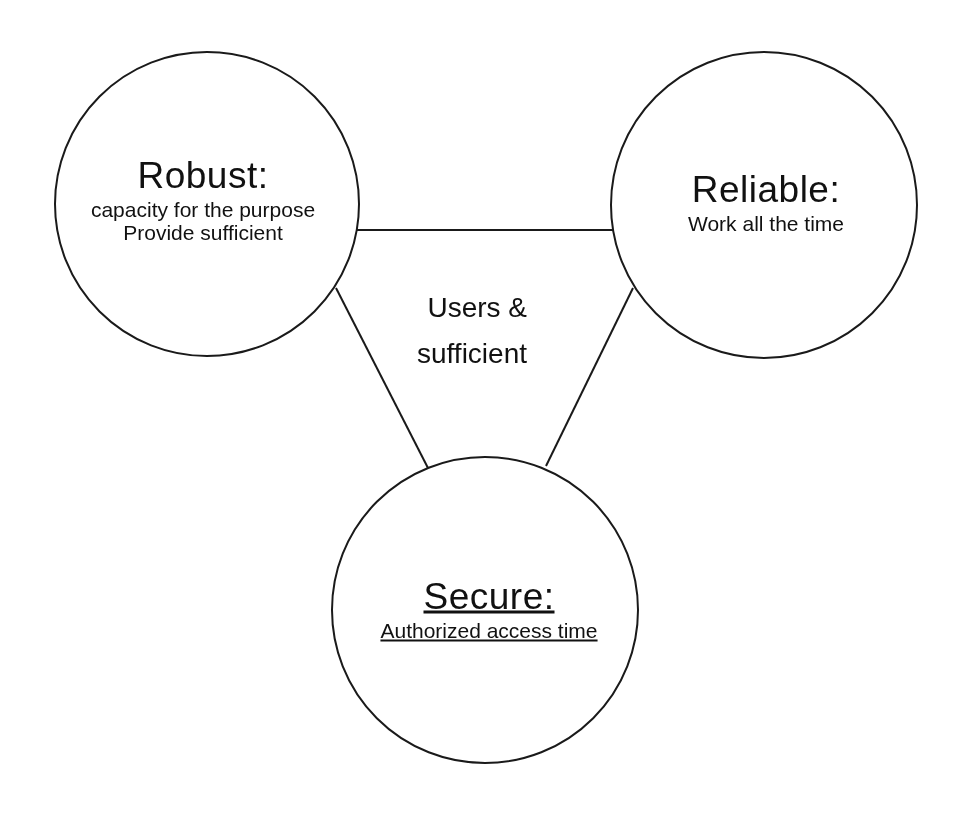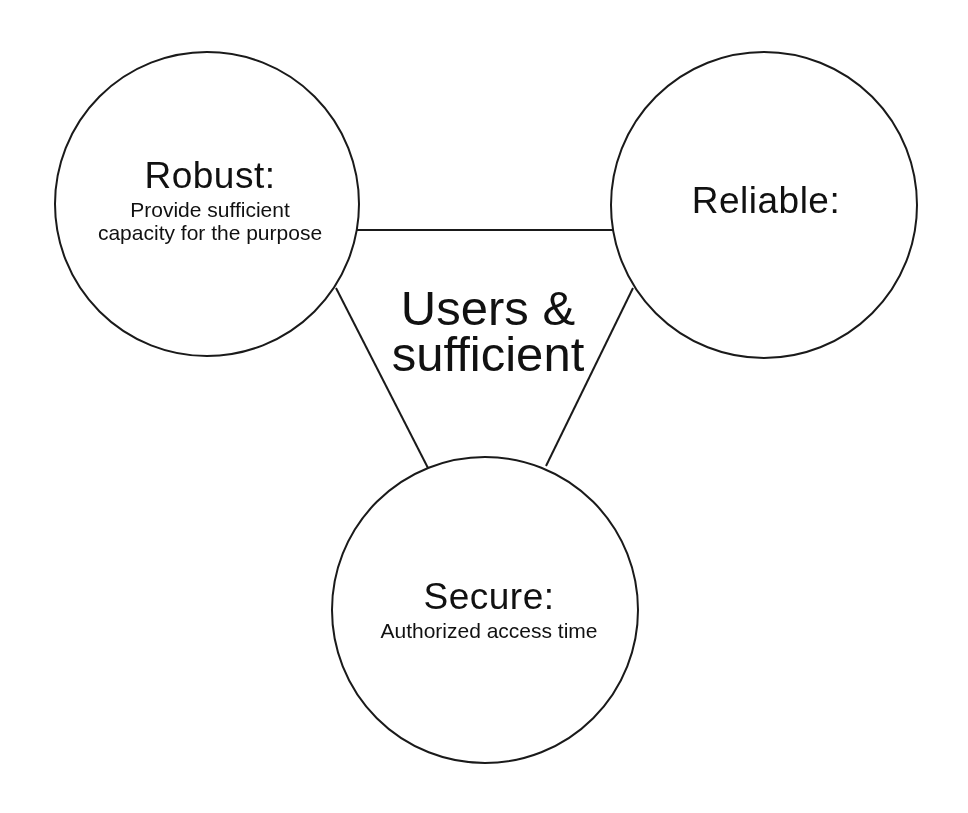--- a/index.html
+++ b/index.html
@@ -40,30 +40,30 @@
   }
   .node-title {
     font-size: 37px;
     line-height: 44px;
     letter-spacing: 0.5px;
   }
   .node-subtitle {
     font-size: 21px;
     line-height: 23px;
   }
-  .node-label.robust   { left: 210px; top: 199px; }
+  .node-label.robust   { left: 203px; top: 199px; }
   .node-label.reliable { left: 766px; top: 201px; }
-  .node-label.secure   { left: 489px; top: 608px; }
+  .node-label.secure   { left: 489px; top: 608px; text-decoration: underline; }
   .center-label {
     position: absolute;
-    left: 488px;
+    left: 472px;
     top: 331px;
     transform: translate(-50%, -50%);
-    text-align: center;
-    font-size: 49px;
+    text-align: right;
+    font-size: 28px;
     line-height: 46px;
     white-space: nowrap;
   }
 </style>
 </head>
 <body>
 
 <div class="canvas">
 
   <svg class="diagram-svg" viewBox="0 0 968 813" xmlns="http://www.w3.org/2000/svg">
@@ -72,26 +72,27 @@
     <line x1="336" y1="288" x2="429" y2="470"></line>
     <line x1="633" y1="288" x2="546" y2="466"></line>
 
     <circle cx="207" cy="204" r="152"></circle>
     <circle cx="764" cy="205" r="153"></circle>
     <circle cx="485" cy="610" r="153"></circle>
   </svg>
 
   <div class="node-label robust">
     <div class="node-title">Robust:</div>
+    <div class="node-subtitle">capacity for the purpose</div>
     <div class="node-subtitle">Provide sufficient</div>
-    <div class="node-subtitle">capacity for the purpose</div>
   </div>
 
   <div class="node-label reliable">
     <div class="node-title">Reliable:</div>
+    <div class="node-subtitle">Work all the time</div>
   </div>
 
   <div class="node-label secure">
     <div class="node-title">Secure:</div>
     <div class="node-subtitle">Authorized access time</div>
   </div>
 
   <div class="center-label">
     <div>Users &amp;</div>
     <div>sufficient</div>

